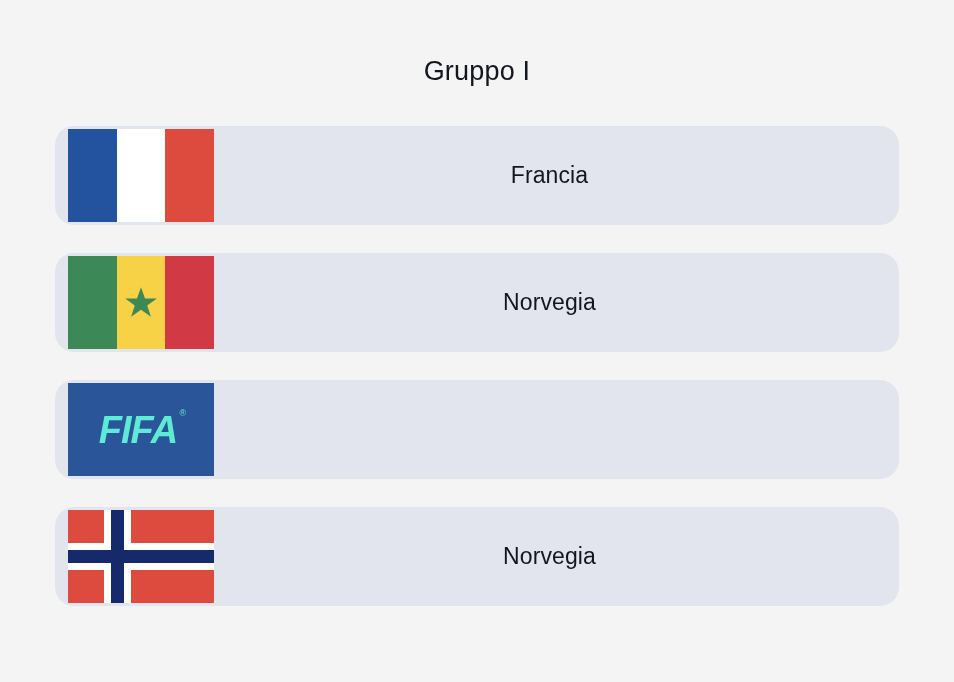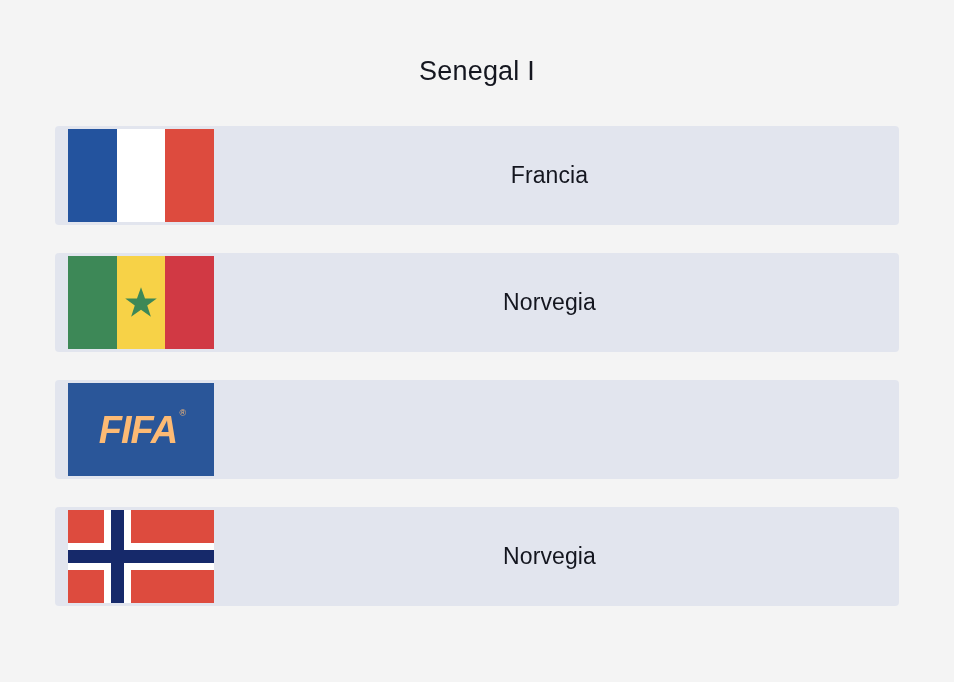--- a/index.html
+++ b/index.html
@@ -42,21 +42,21 @@
     top: 126px;
     left: 55px;
     width: 844px;
   }
 
   .team-row {
     position: relative;
     width: 844px;
     height: 99px;
     background: #e2e5ee;
-    border-radius: 4px;
+    border-radius: 19px;
     margin-bottom: 28px;
     display: flex;
     align-items: center;
   }
 
   .team-row:last-child { margin-bottom: 8px; }
 
   .flag-slot {
     position: absolute;
     left: 13px;
@@ -116,21 +116,21 @@
 
   
   .flag-fifa {
     background: #2a5699;
     display: flex;
     align-items: center;
     justify-content: center;
   }
   .fifa-wordmark {
     position: relative;
-    color: #fdba74;
+    color: #5eead4;
     font-family: "Liberation Sans", sans-serif;
     font-weight: 700;
     font-style: italic;
     font-size: 38px;
     letter-spacing: -1px;
     line-height: 1;
     padding-right: 6px;
   }
   .fifa-reg {
     position: absolute;
@@ -175,21 +175,21 @@
     top: 40px;
     height: 13px;
     background: #16296a;
   }
 </style>
 </head>
 <body>
 
 <div class="page">
 
-  <div class="group-title">Senegal I</div>
+  <div class="group-title">Gruppo I</div>
 
   <div class="team-list">
 
     <div class="team-row">
       <div class="flag-slot">
         <div class="flag flag-fr">
           <div class="band b1"></div>
           <div class="band b2"></div>
           <div class="band b3"></div>
         </div>

